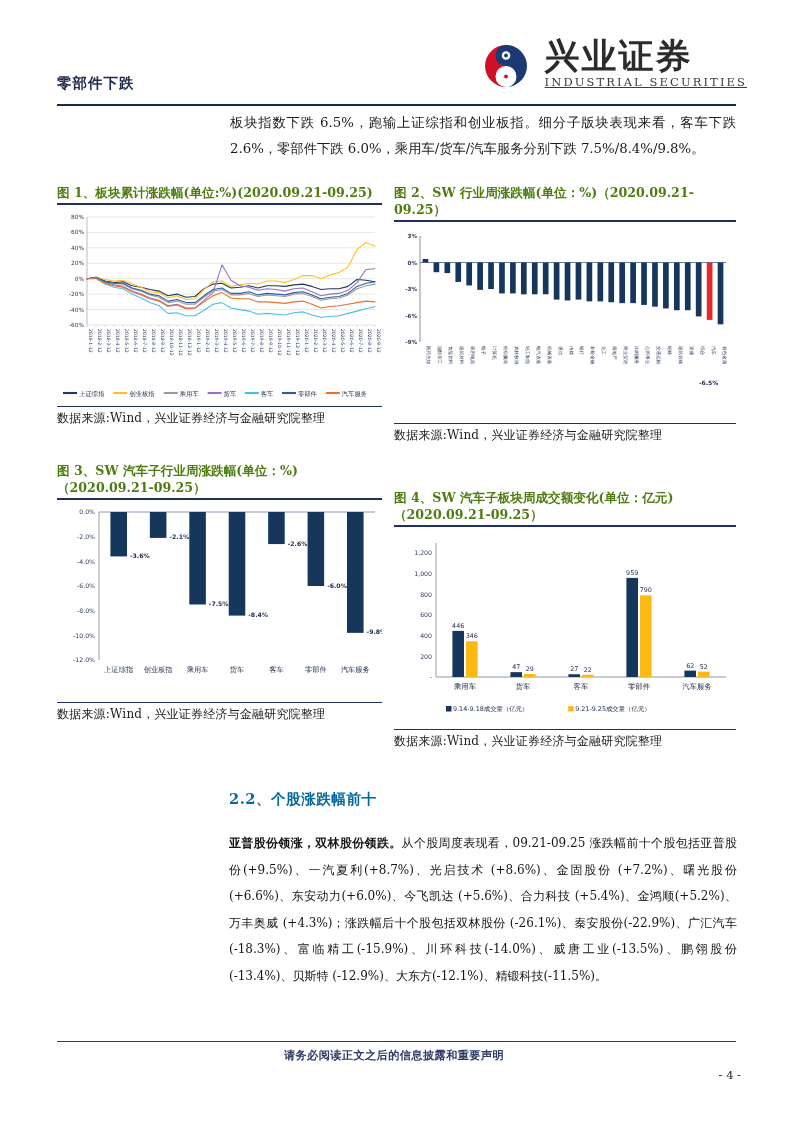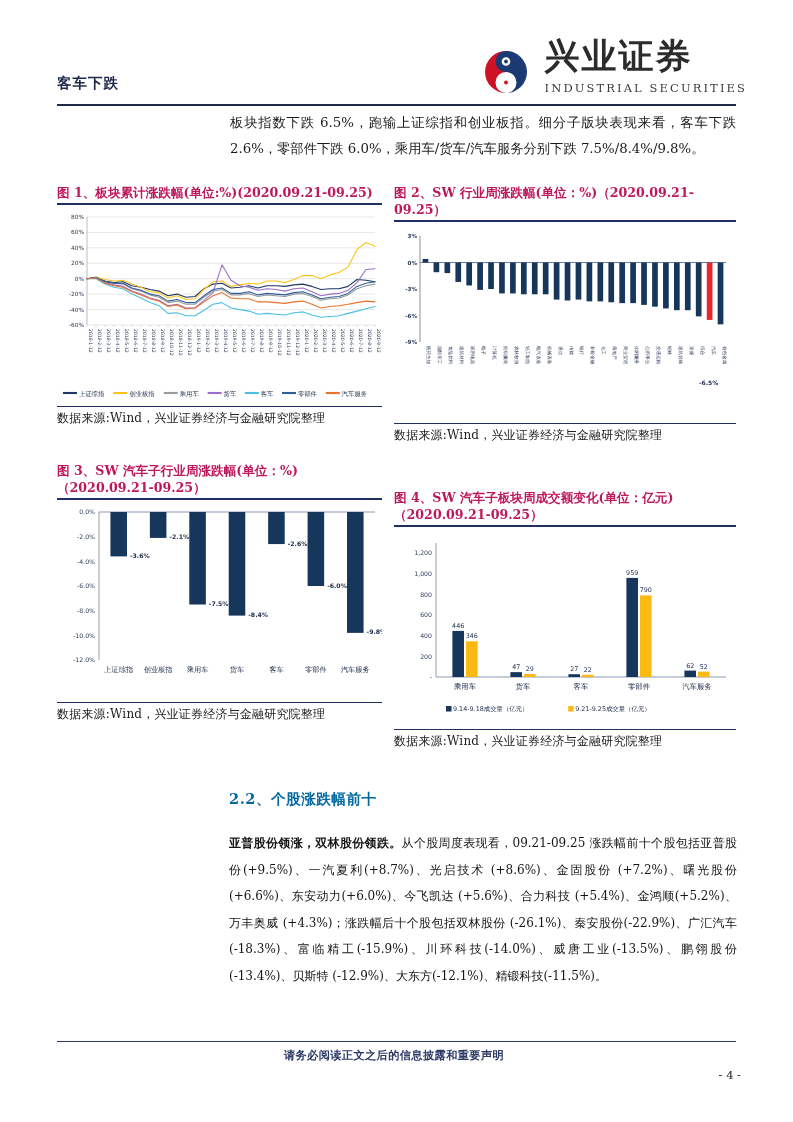--- a/index.html
+++ b/index.html
@@ -23,38 +23,38 @@
   }
   .logo-wrap{position:absolute;right:46px;top:38px;display:flex;align-items:flex-end;gap:16px;}
   .logo-mark{width:46px;height:46px;position:relative;flex:0 0 auto;}
   .logo-text-col{display:flex;flex-direction:column;align-items:flex-start;}
   .logo-cn{
     font-family:"DejaVu Serif","Liberation Serif",serif;
     font-weight:bold;font-size:35px;line-height:36px;color:#2b2b2b;letter-spacing:2px;
   }
   .logo-en{
     font-family:"DejaVu Serif","Liberation Serif",serif;
-    font-size:11.5px;letter-spacing:2.1px;color:#3b3b3b;margin-top:7px;
+    font-size:11.5px;letter-spacing:2.1px;color:#3b3b3b;margin-top:1px;text-decoration:underline;
   }
   .hdr-rule{
     position:absolute;left:57px;top:104px;width:679px;height:1.6px;background:#1f2a4a;
   }
 
   
   .intro{
     position:absolute;left:230px;top:110px;width:506px;
     font-family:"DejaVu Serif","Liberation Serif",serif;
     font-size:13.3px;line-height:26px;color:#1a1a1a;text-align:justify;
   }
 
   
   .fig{position:absolute;}
   .fig-title{
     font-family:"DejaVu Serif","Liberation Serif",serif;
-    font-weight:bold;font-size:12.6px;color:#be185d;line-height:17px;
+    font-weight:bold;font-size:12.6px;color:#4d7c0f;line-height:17px;
     padding-bottom:2px;
   }
   .fig-title-rule{height:1.7px;background:#1f3160;margin-bottom:2px;}
   .fig-body{position:relative;background:#fff;}
   .fig-foot-rule{height:1.7px;background:#1f3160;margin-top:2px;}
   .fig-source{
     font-family:"DejaVu Serif","Liberation Serif",serif;
     font-size:12px;color:#222;padding-top:3px;letter-spacing:.2px;
   }
 
@@ -83,21 +83,21 @@
     font-family:"DejaVu Serif","Liberation Serif",serif;
     font-size:11.5px;color:#222;
   }
 </style>
 </head>
 <body>
 
 <div class="page">
 
   <div class="header">
-    <div class="hdr-label">客车下跌</div>
+    <div class="hdr-label">零部件下跌</div>
 
     <div class="logo-wrap">
       <div class="logo-mark">
         <svg width="46" height="46" viewBox="0 0 46 46" aria-hidden="true">
           <path d="M23 2 A21 21 0 0 0 23 44 A10.5 10.5 0 0 1 23 23 A10.5 10.5 0 0 0 23 2 Z" fill="#cf1126"></path>
           <path d="M23 2 A21 21 0 0 1 23 44 A10.5 10.5 0 0 0 23 23 A10.5 10.5 0 0 1 23 2 Z" fill="#1b3a73"></path>
           <circle cx="23" cy="12.5" r="4.3" fill="#ffffff"></circle>
           <circle cx="23" cy="33.5" r="4.3" fill="#ffffff"></circle>
           <circle cx="23" cy="12.5" r="1.9" fill="#1b3a73"></circle>
           <circle cx="23" cy="33.5" r="1.9" fill="#cf1126"></circle>

